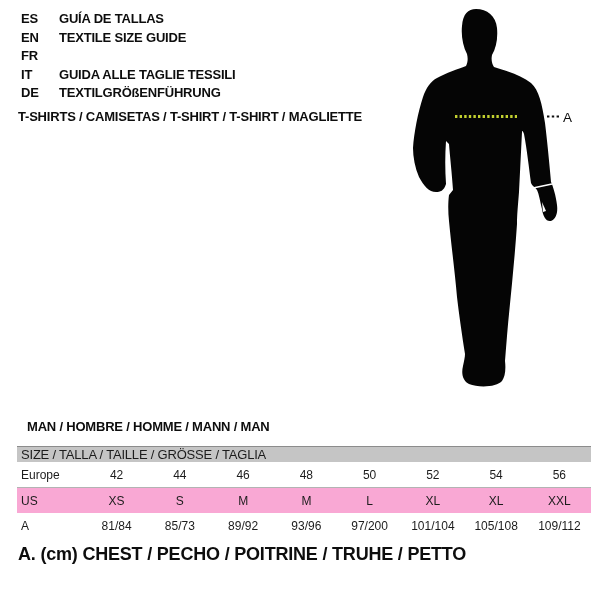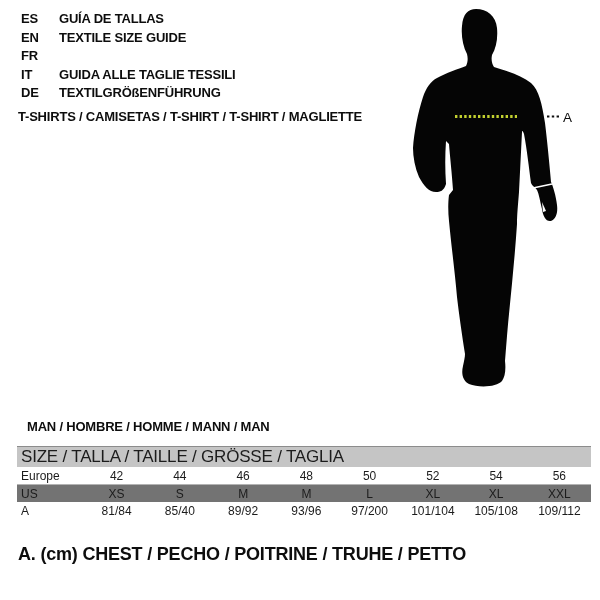--- a/index.html
+++ b/index.html
@@ -25,26 +25,26 @@
 
   
   .man-heading{left:18px;top:419px;font-size:13px;font-weight:700;letter-spacing:-0.2px;white-space:nowrap;margin-left:9px;}
   .footnote{left:18px;top:544px;font-size:18px;font-weight:700;letter-spacing:-0.2px;white-space:nowrap;}
 
   
   .size-table{left:17px;top:446px;width:574px;border-collapse:collapse;table-layout:fixed;
     font-size:12px;border-top:1px solid #8c8c8c;}
   .size-table th{
     background:#c5c5c5;font-weight:400;text-align:left;padding:0 0 0 4px;height:15px;
-    font-size:17px;letter-spacing:-0.2px;color:#1c1c1c;
+    font-size:13px;letter-spacing:-0.2px;color:#1c1c1c;
   }
-  .size-table td{height:17px;padding:0;text-align:center;vertical-align:middle;color:#1c1c1c;}
+  .size-table td{height:25px;padding:0;text-align:center;vertical-align:middle;color:#1c1c1c;}
   .size-table td.rowlabel{text-align:left;padding-left:4px;}
   .size-table tr.sep td{border-bottom:1px solid #b3b3b3;}
-  .size-table tr.zebra td{background:#737373;}
+  .size-table tr.zebra td{background:#f9a8d4;}
 </style>
 </head>
 <body>
 
 <div class="abs lang-list">
   <div class="lang-row">
     <span class="lang-code">ES</span>
     <span class="lang-label">GUÍA DE TALLAS</span>
   </div>
   <div class="lang-row">
@@ -152,21 +152,21 @@
       <td>M</td>
       <td>M</td>
       <td>L</td>
       <td>XL</td>
       <td>XL</td>
       <td>XXL</td>
     </tr>
     <tr>
       <td class="rowlabel">A</td>
       <td>81/84</td>
-      <td>85/40</td>
+      <td>85/73</td>
       <td>89/92</td>
       <td>93/96</td>
       <td>97/200</td>
       <td>101/104</td>
       <td>105/108</td>
       <td>109/112</td>
     </tr>
   </tbody>
 </table>
 

